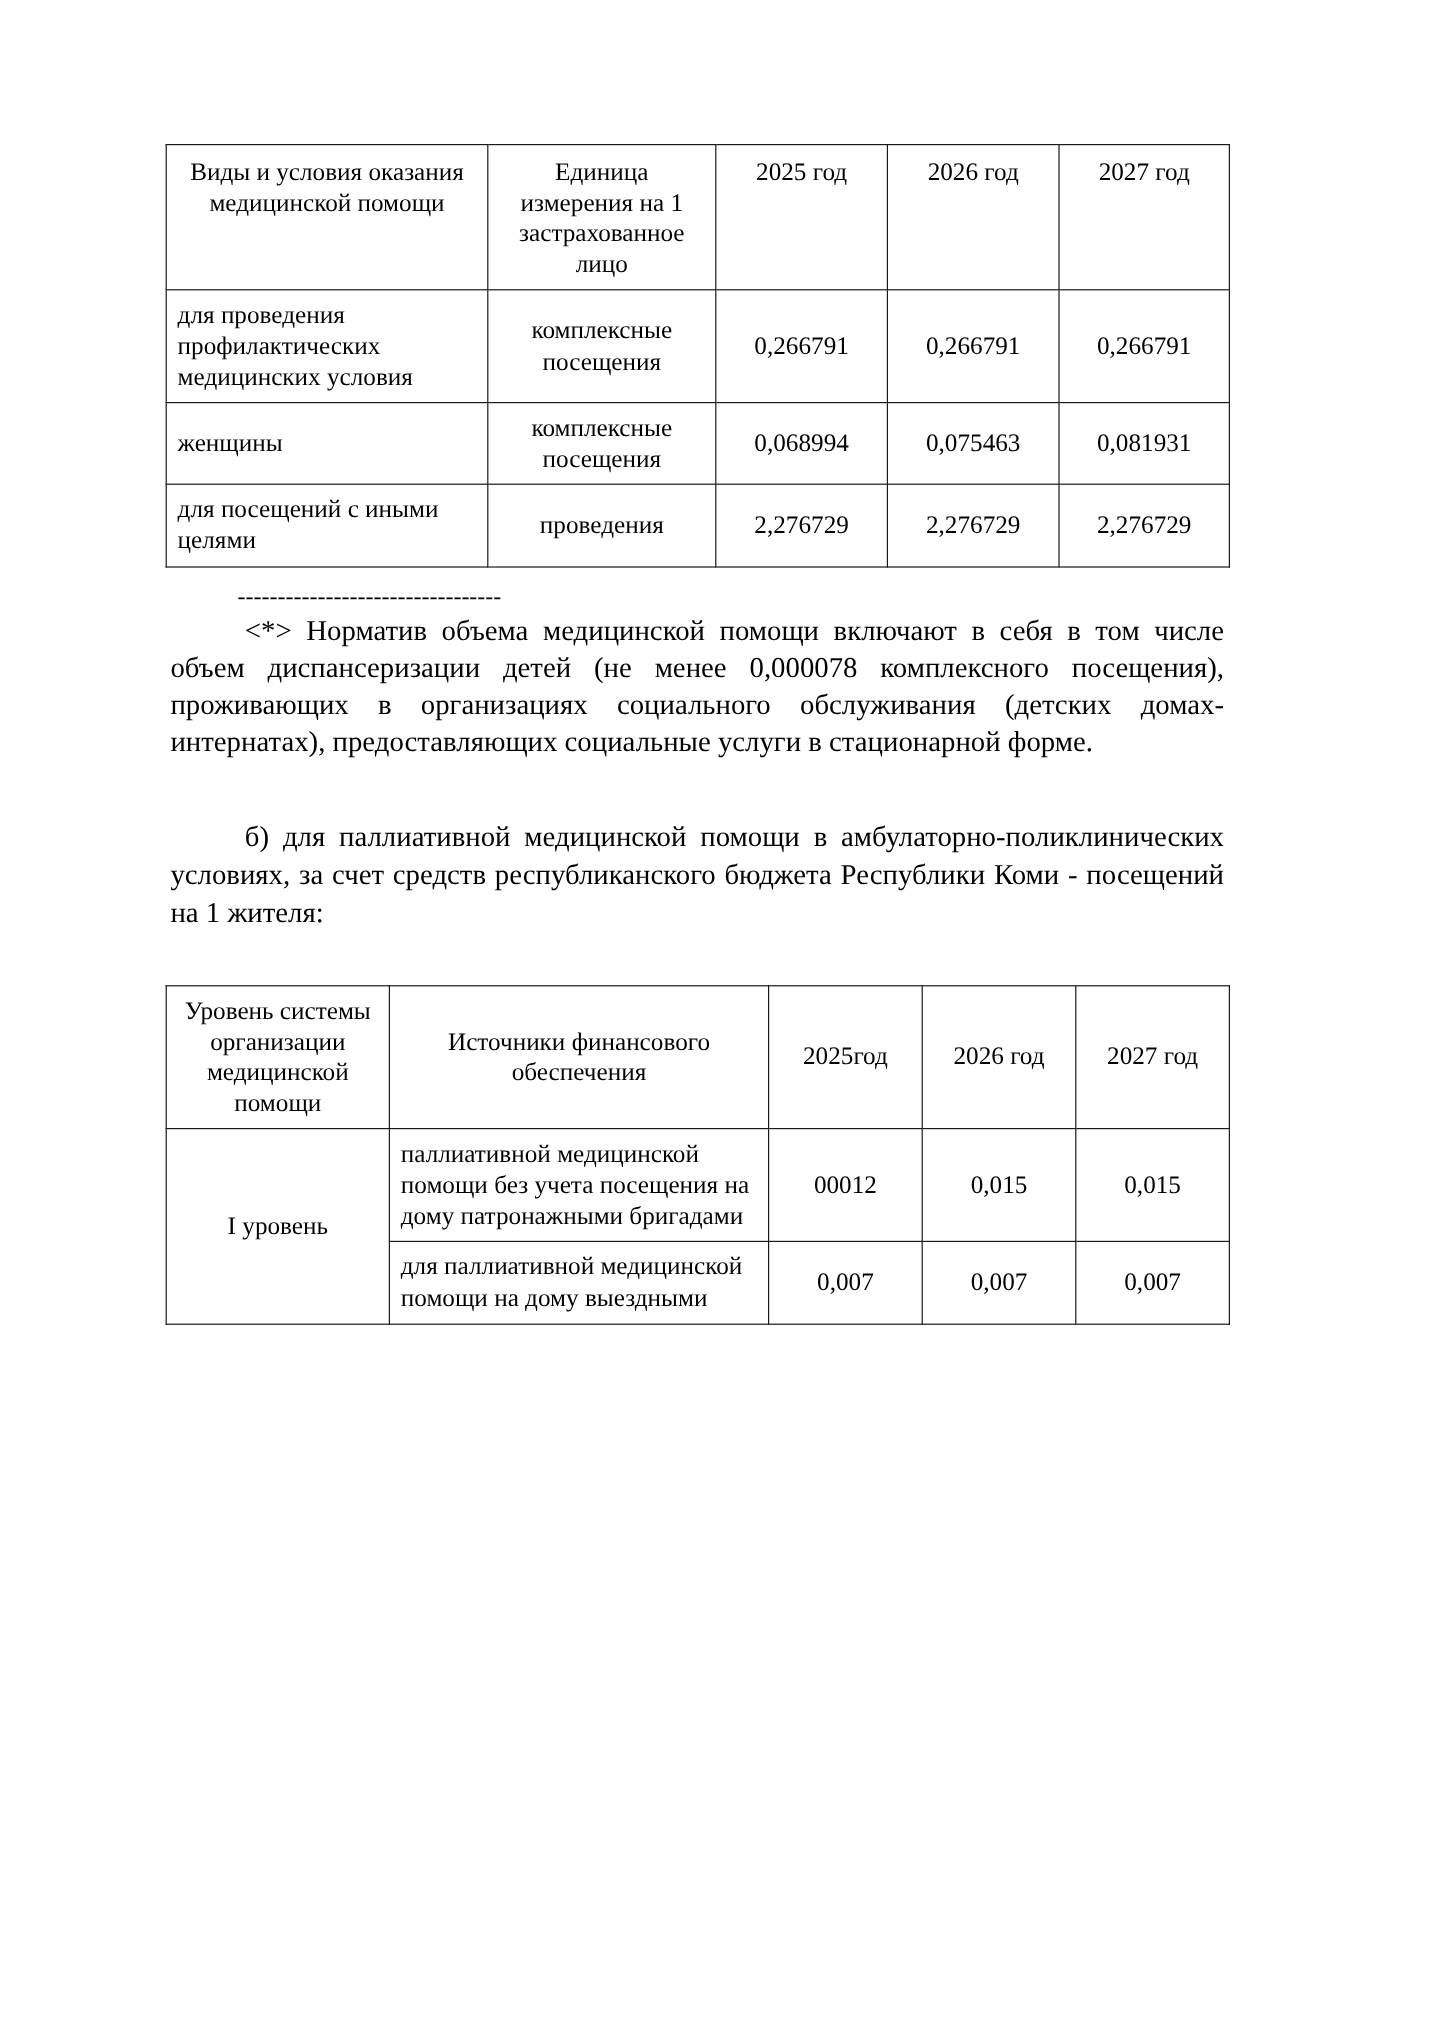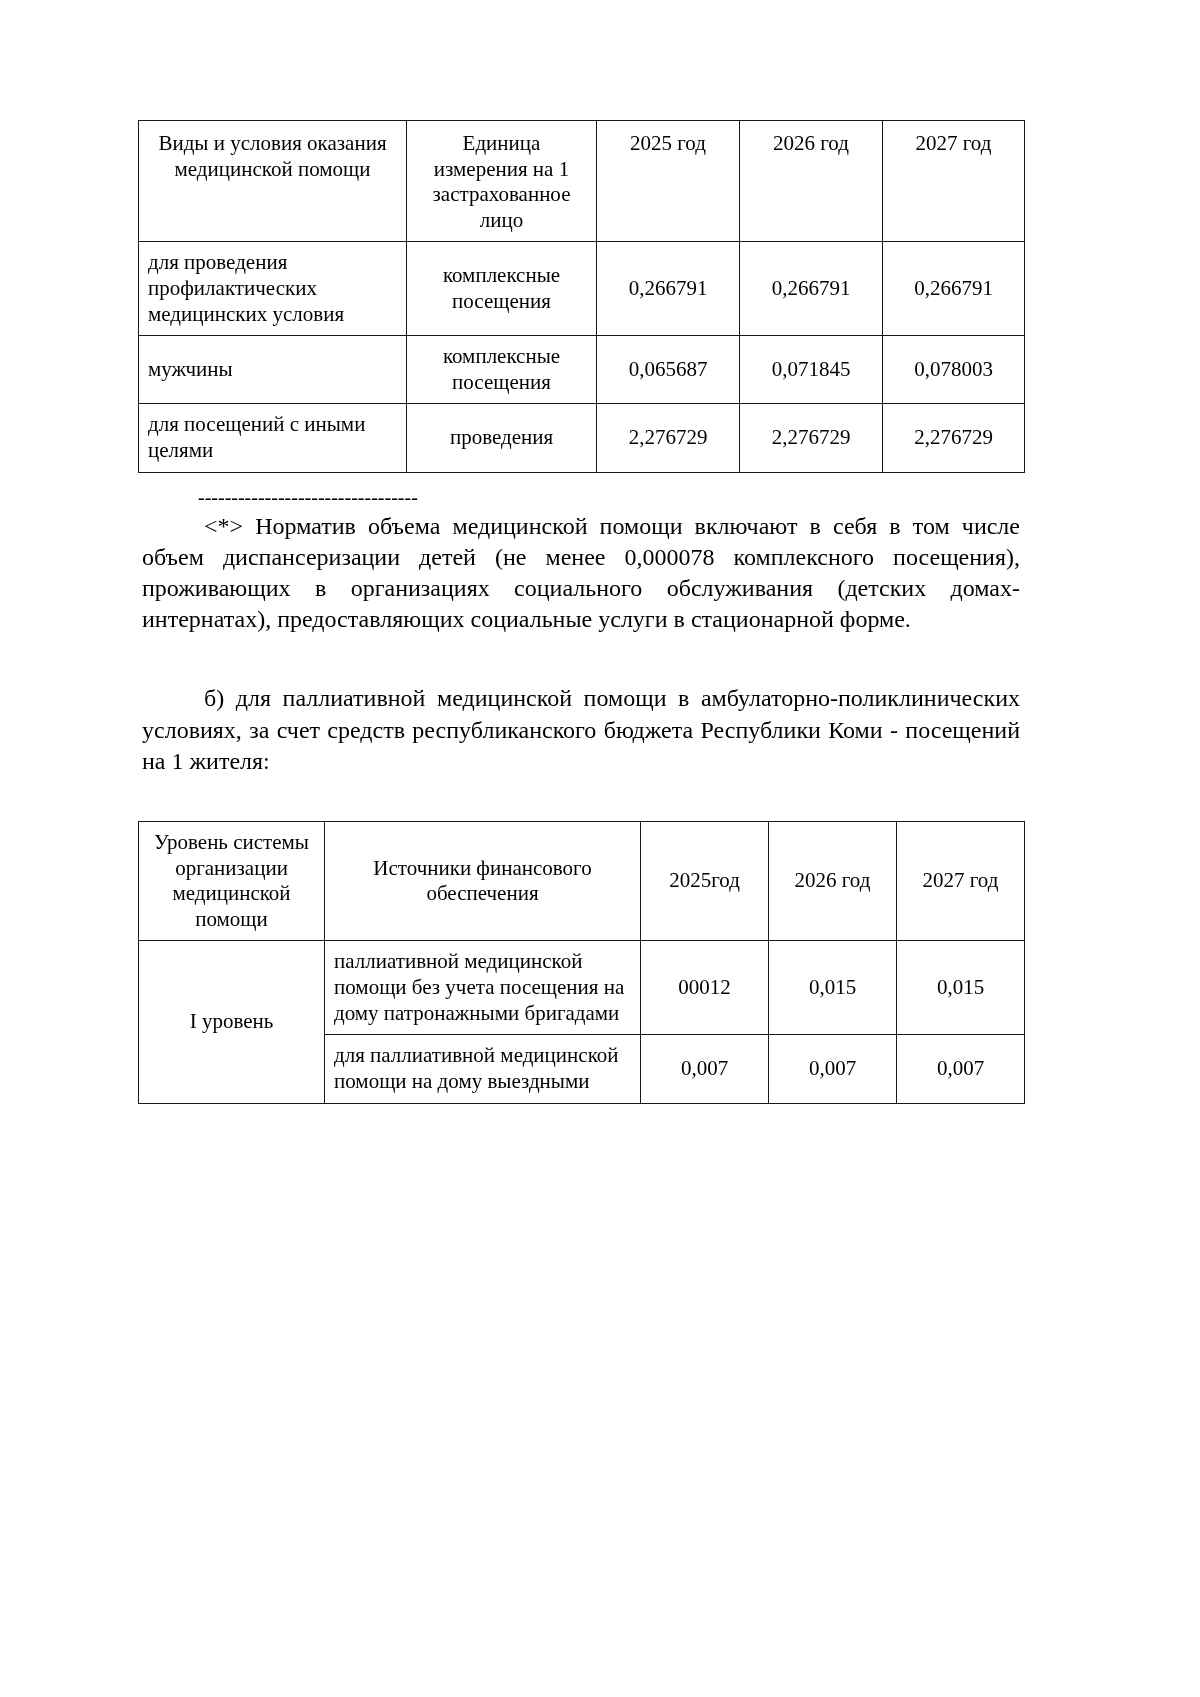--- a/index.html
+++ b/index.html
@@ -113,25 +113,25 @@
       </thead>
       <tbody>
         <tr>
           <td class="c-left">для проведения профилактических медицинских условия</td>
           <td class="c-center">комплексные посещения</td>
           <td class="c-center">0,266791</td>
           <td class="c-center">0,266791</td>
           <td class="c-center">0,266791</td>
         </tr>
         <tr>
-          <td class="c-left">мужчины</td>
+          <td class="c-left">женщины</td>
           <td class="c-center">комплексные посещения</td>
-          <td class="c-center">0,065687</td>
-          <td class="c-center">0,071845</td>
-          <td class="c-center">0,078003</td>
+          <td class="c-center">0,068994</td>
+          <td class="c-center">0,075463</td>
+          <td class="c-center">0,081931</td>
         </tr>
         <tr>
           <td class="c-left">для посещений с иными целями</td>
           <td class="c-center">проведения</td>
           <td class="c-center">2,276729</td>
           <td class="c-center">2,276729</td>
           <td class="c-center">2,276729</td>
         </tr>
       </tbody>
     </table>

